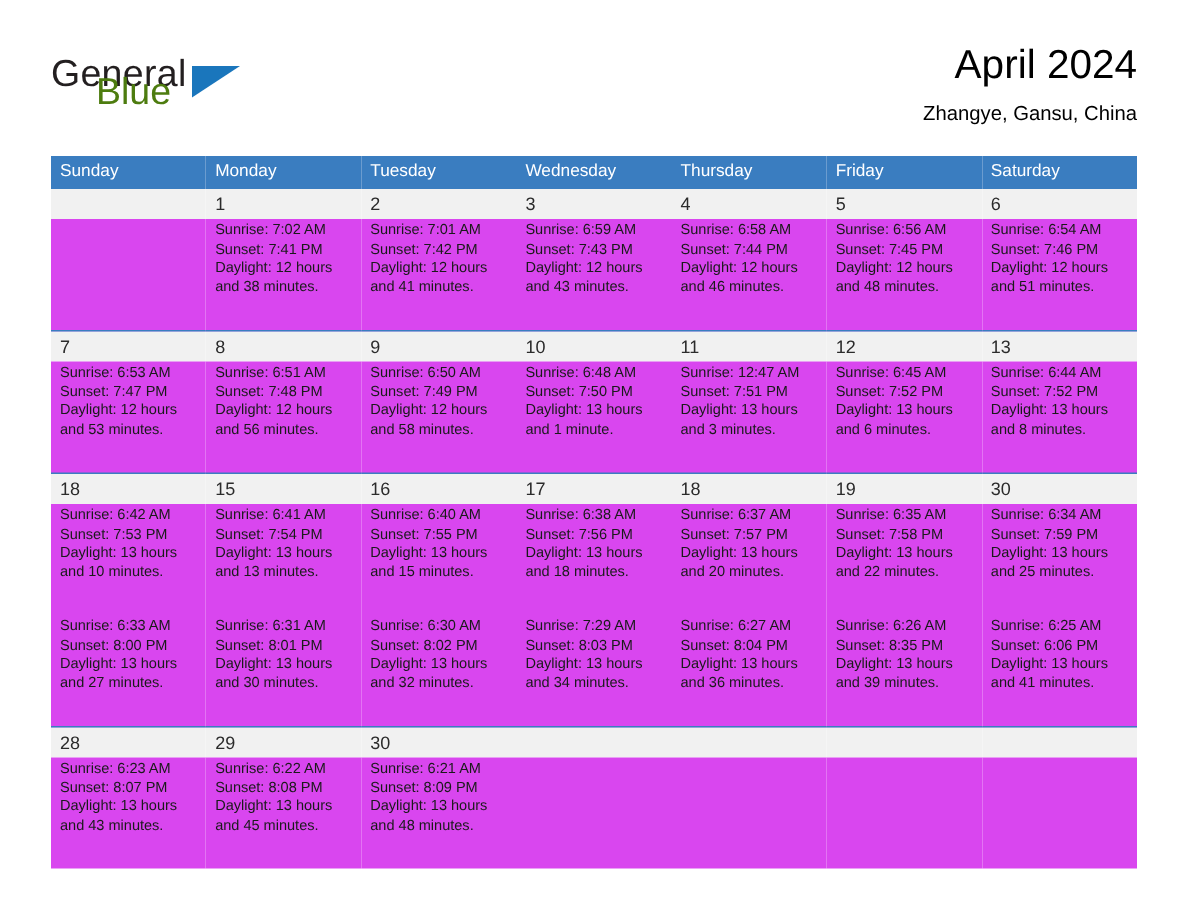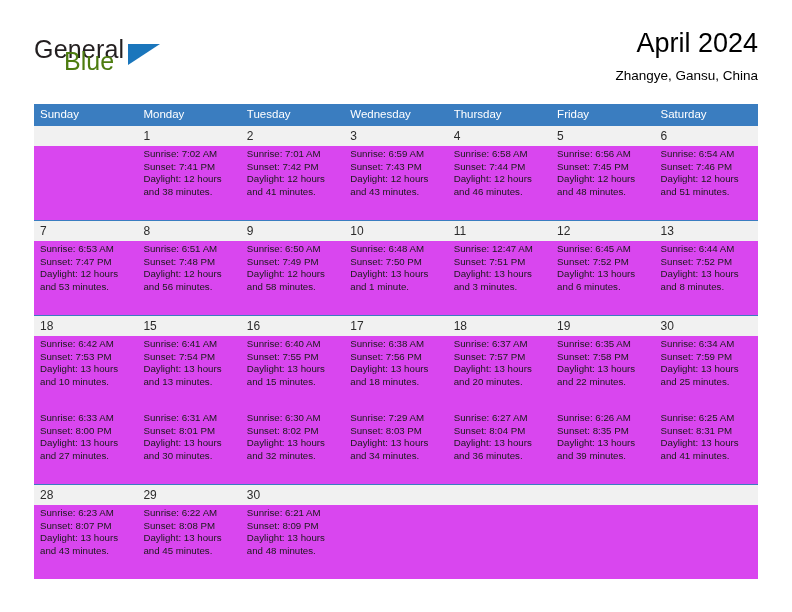--- a/index.html
+++ b/index.html
@@ -353,21 +353,21 @@
             <span class="cell-line">and 36 minutes.</span>
           </td>
           <td>
             <span class="cell-line">Sunrise: 6:26 AM</span>
             <span class="cell-line">Sunset: 8:35 PM</span>
             <span class="cell-line">Daylight: 13 hours</span>
             <span class="cell-line">and 39 minutes.</span>
           </td>
           <td>
             <span class="cell-line">Sunrise: 6:25 AM</span>
-            <span class="cell-line">Sunset: 8:31 PM</span>
+            <span class="cell-line">Sunset: 6:06 PM</span>
             <span class="cell-line">Daylight: 13 hours</span>
             <span class="cell-line">and 41 minutes.</span>
           </td>
         </tr>
         <tr class="week-num">
           <td>28</td>
           <td>29</td>
           <td>30</td>
           <td></td>
           <td></td>

